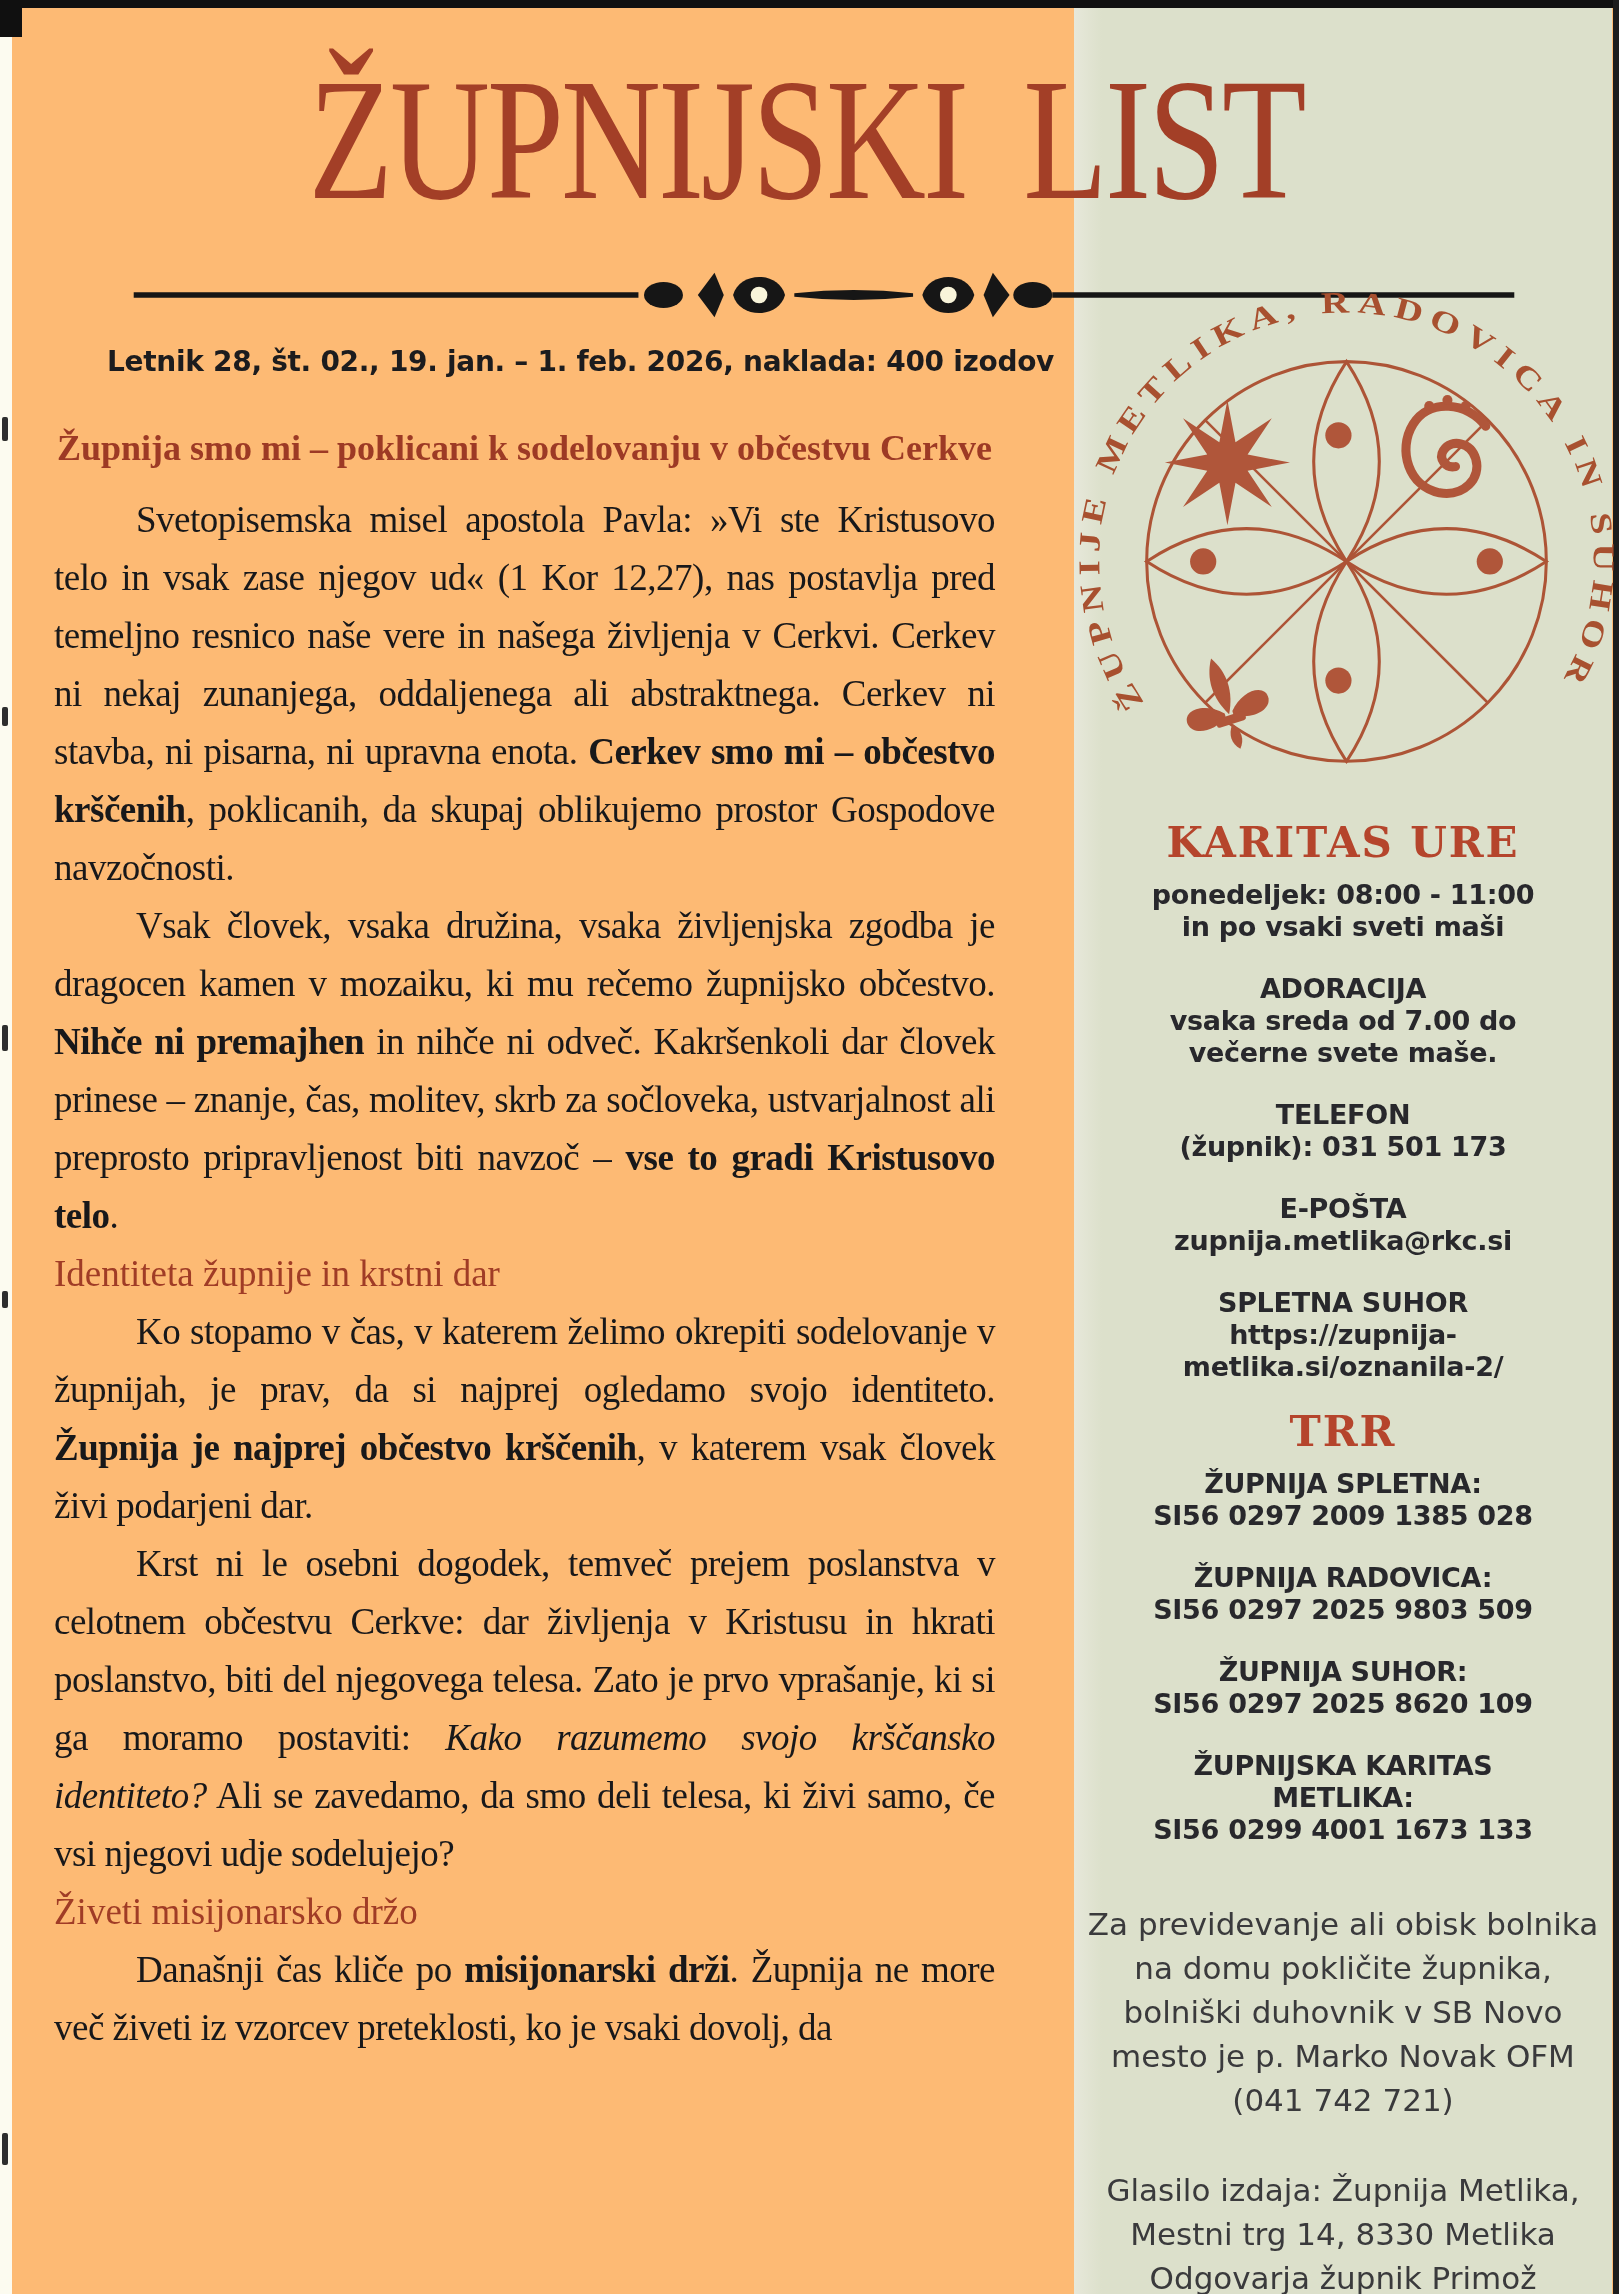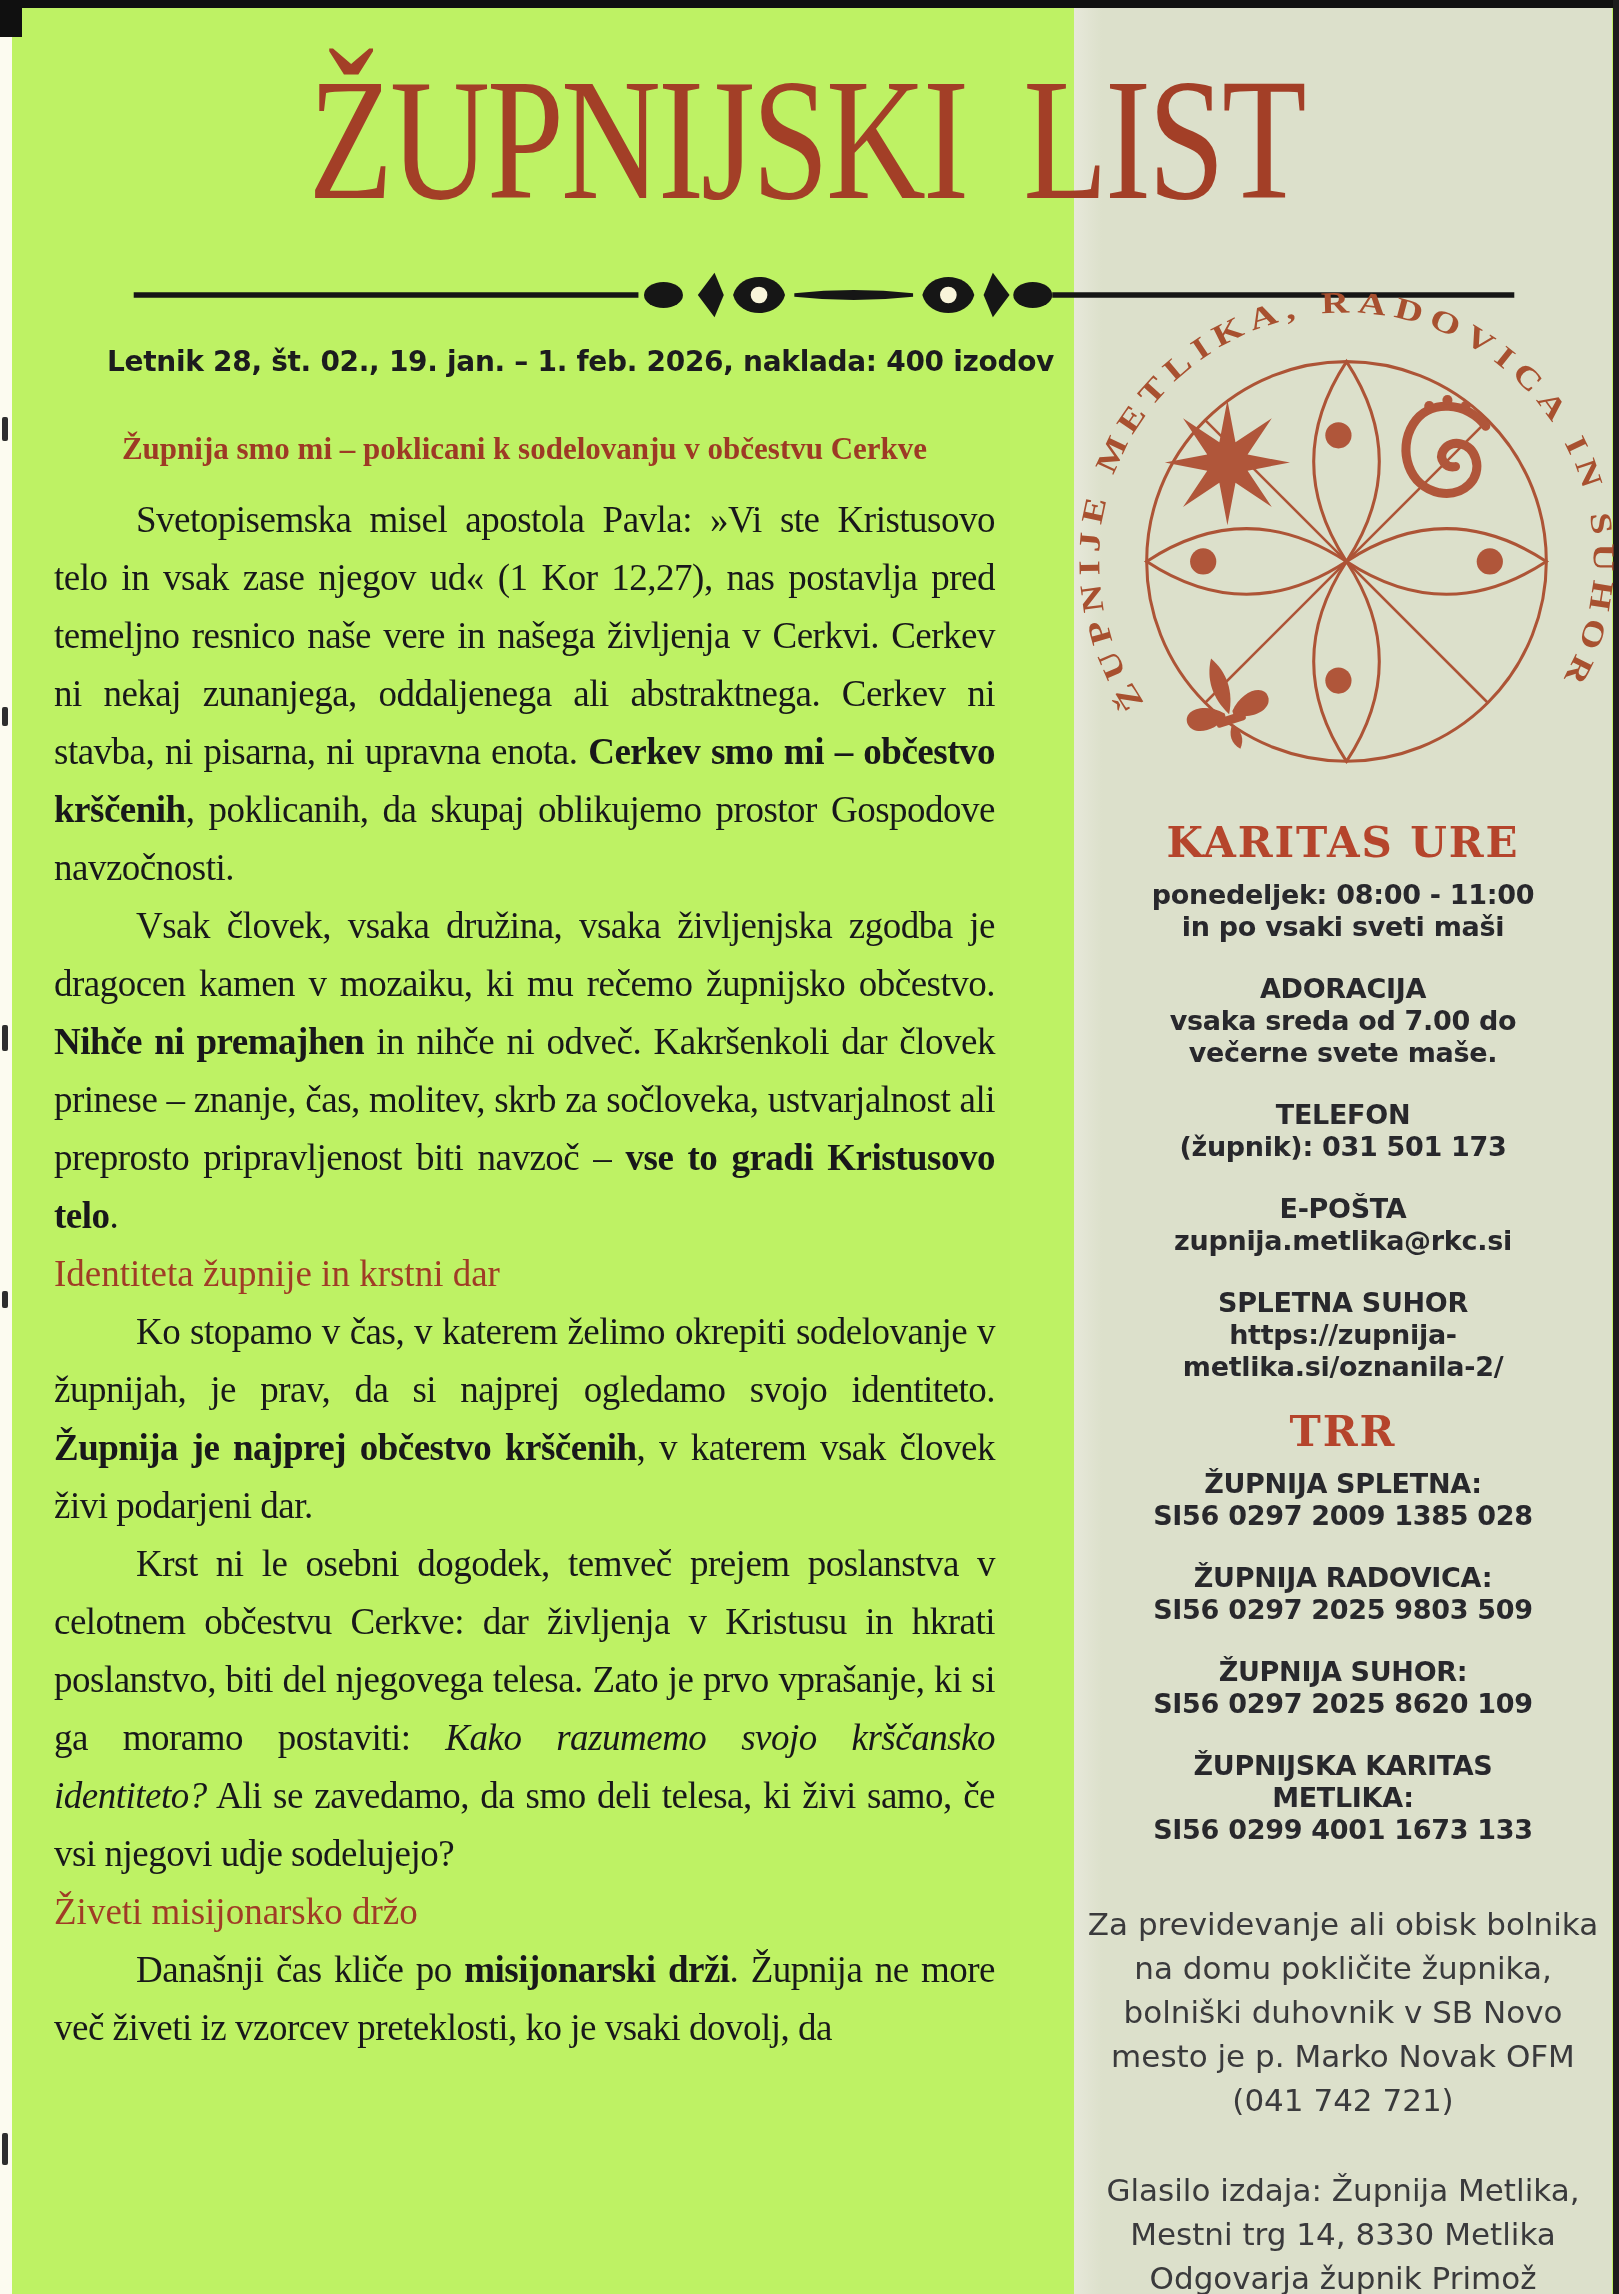--- a/index.html
+++ b/index.html
@@ -1,17 +1,17 @@
 <!DOCTYPE html>
 <html style="font-size:15px"><head>
 <meta charset="utf-8">
 <style>
   html,body{margin:0;padding:0;background:#888;}
   .page{position:relative;width:1620px;height:2295px;overflow:hidden;
-        background:#bef264;font-family:"Liberation Serif",serif;}
+        background:#fdba74;font-family:"Liberation Serif",serif;}
 
   
   .edge-top{position:absolute;left:0;top:0;width:100%;height:8.3px;background:#101010;}
   .edge-corner{position:absolute;left:0;top:0;width:22px;height:37px;background:#101010;}
   .edge-right{position:absolute;right:0;top:0;width:7.4px;height:100%;background:#1c1c1c;}
   .edge-left-strip{position:absolute;left:0;top:8.3px;width:12px;height:2286px;background:#fcfbf0;}
   .edge-mark{position:absolute;left:1.9px;width:6.5px;background:#2e2e2e;border-radius:1.9px;}
 
   
   .sidebar-bg{position:absolute;left:1074px;top:0;width:538px;height:2295px;
@@ -24,21 +24,21 @@
       letter-spacing:-3.7px;word-spacing:32px;}
 
   .divider{position:absolute;left:130px;top:269px;}
 
   .issue-line{position:absolute;left:107px;top:345px;
       font-family:"DejaVu Sans",sans-serif;font-weight:bold;font-size:28px;
       color:#1c1c1e;letter-spacing:-0.3px;}
 
   
   .article{position:absolute;left:54px;top:419px;width:941px;}
-  .article-title{font-size:31px;line-height:59px;font-weight:bold;color:#9d3a25;
+  .article-title{font-size:36px;line-height:59px;font-weight:bold;color:#9d3a25;
       text-align:center;margin:0 0 13px 0;}
   .para{font-size:37px;line-height:58px;margin:0;color:#18181a;text-align:justify;
       text-indent:82px;letter-spacing:-0.5px;}
   .para .b{font-weight:bold;}
   .para .i{font-style:italic;}
   .subheading{font-size:37px;line-height:58px;color:#a03c26;margin:0;text-align:left;}
 
   
   .sidebar{position:absolute;left:1074px;top:0;width:538px;height:2295px;text-align:center;}
   .logo{display:block;margin:228px auto 0 auto;}

